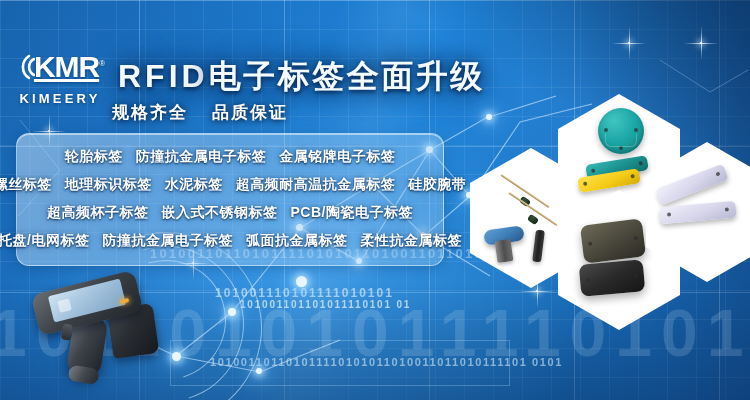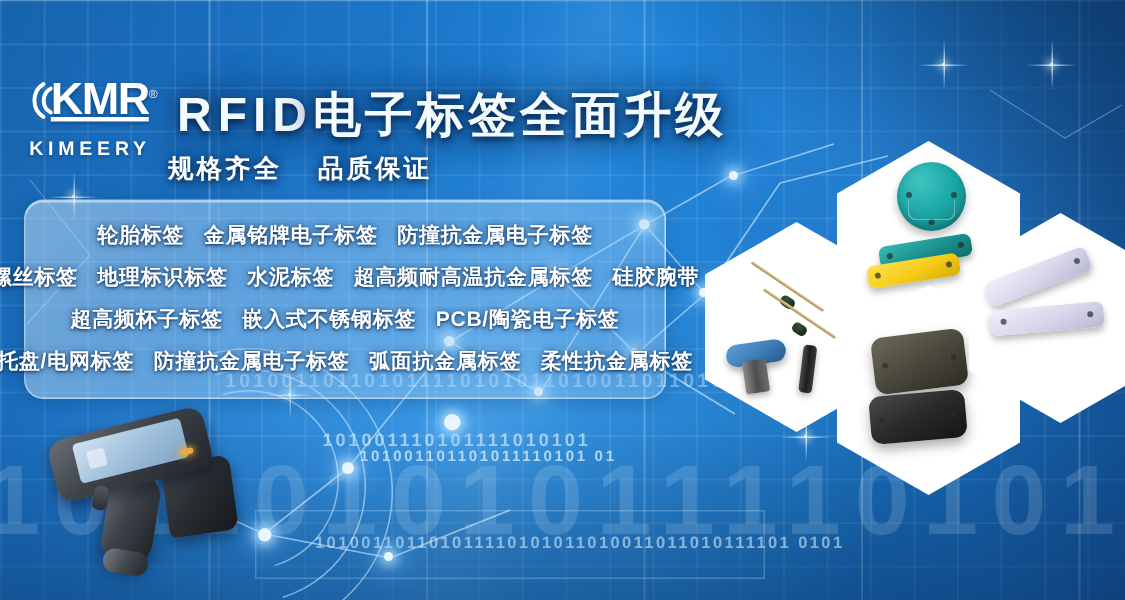--- a/index.html
+++ b/index.html
@@ -337,22 +337,22 @@
     <span class="en">RFID</span><span>电子标签全面升级</span>
   </div>
 
   <div id="subhead">
     <span>规格齐全</span><span class="gap"></span><span>品质保证</span>
   </div>
 
   <div id="tagpanel">
     <div class="tagrow">
       <span class="t">轮胎标签</span>
+      <span class="t">防撞抗金属电子标签</span>
       <span class="t">金属铭牌电子标签</span>
-      <span class="t">防撞抗金属电子标签</span>
     </div>
     <div class="tagrow">
       <span class="t">螺丝标签</span>
       <span class="t">地理标识标签</span>
       <span class="t">水泥标签</span>
       <span class="t">超高频耐高温抗金属标签</span>
       <span class="t">硅胶腕带</span>
     </div>
     <div class="tagrow">
       <span class="t">超高频杯子标签</span>

